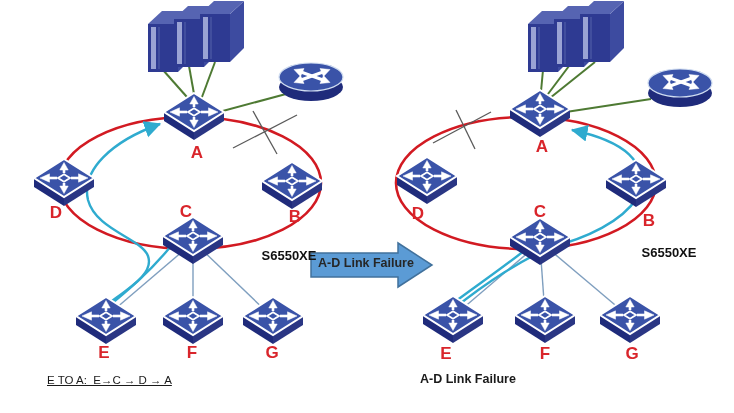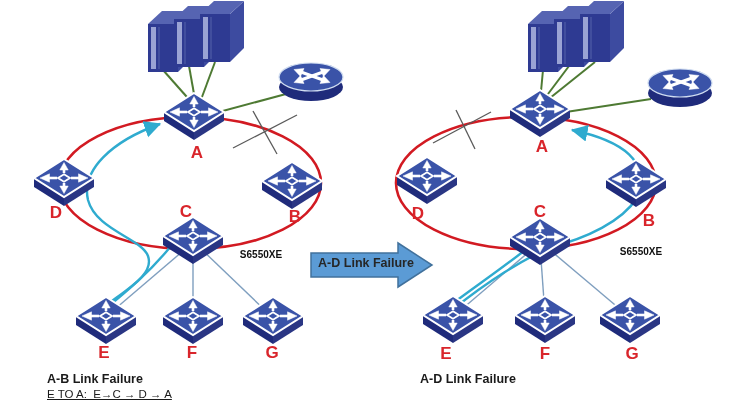--- a/index.html
+++ b/index.html
@@ -7,21 +7,21 @@
     position:relative;width:734px;height:413px;background:#ffffff;overflow:hidden;
     font-family:"Liberation Sans", sans-serif;
   }
   .canvas svg{position:absolute;left:0;top:0;}
   .node-label{
     position:absolute;transform:translate(-50%,-50%);
     color:#D9252B;font-weight:bold;font-size:17px;line-height:1;
   }
   .model-label{
     position:absolute;transform:translate(-50%,-50%);
-    color:#111111;font-weight:bold;font-size:10px;line-height:1;
+    color:#111111;font-weight:bold;font-size:13px;line-height:1;margin-left:28px;
   }
   .caption{position:absolute;color:#1a1a1a;}
   .caption-title{font-weight:bold;font-size:12.5px;line-height:1.15;}
   .caption-route{font-size:11.5px;line-height:1.4;white-space:pre;text-decoration:underline;}
   .transition-label{
     position:absolute;left:306px;top:256px;width:120px;text-align:center;
     color:#262626;font-weight:bold;font-size:12.5px;line-height:1.2;
   }
 </style>
 </head>
@@ -174,21 +174,20 @@
   <div class="node-label" style="left:542px;top:146px">A</div>
   <div class="node-label" style="left:649px;top:220px">B</div>
   <div class="node-label" style="left:540px;top:211px">C</div>
   <div class="node-label" style="left:418px;top:213px">D</div>
   <div class="node-label" style="left:446px;top:353px">E</div>
   <div class="node-label" style="left:545px;top:353px">F</div>
   <div class="node-label" style="left:632px;top:353px">G</div>
   <div class="model-label" style="left:641px;top:252px">S6550XE</div>
 
   <div class="caption" style="left:47px;top:372px">
-    <div class="caption-title">A-B Link Failure</div>
     <div class="caption-route">E TO A:  E→C → D → A</div>
   </div>
 
   <div class="caption" style="left:420px;top:372px">
     <div class="caption-title">A-D Link Failure</div>
   </div>
 
   <div class="transition-label">A-D Link Failure</div>
 </div>
 

